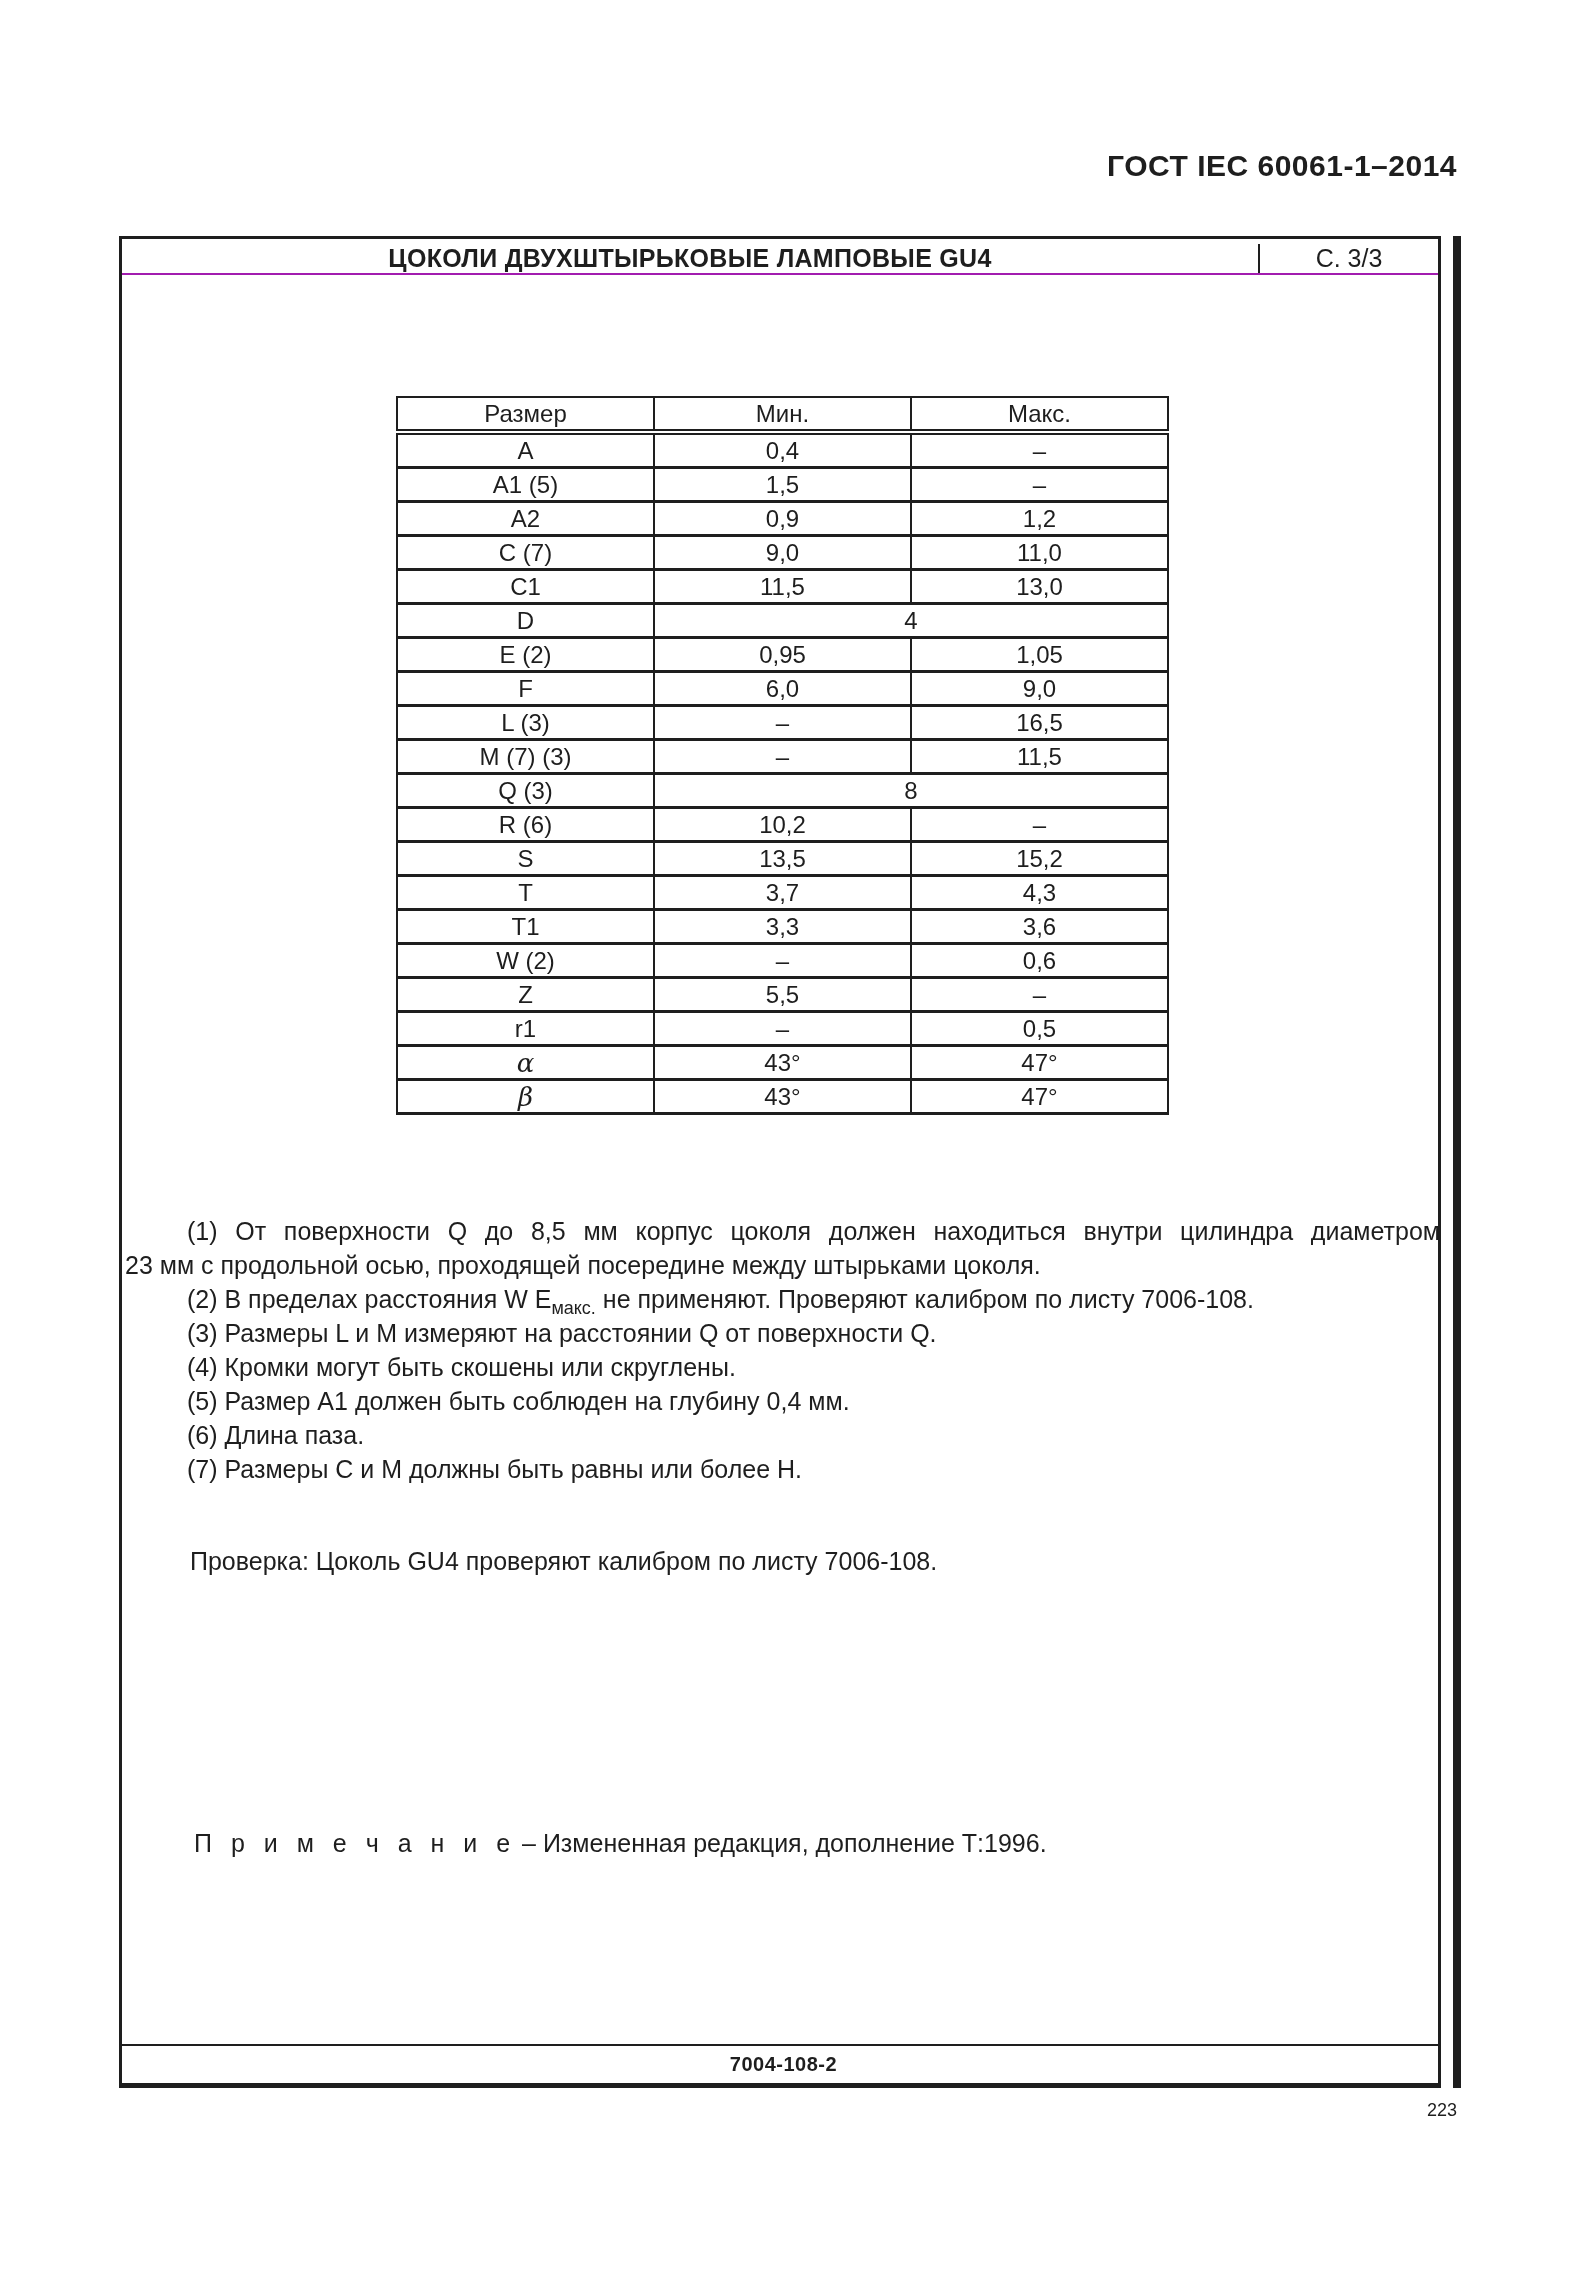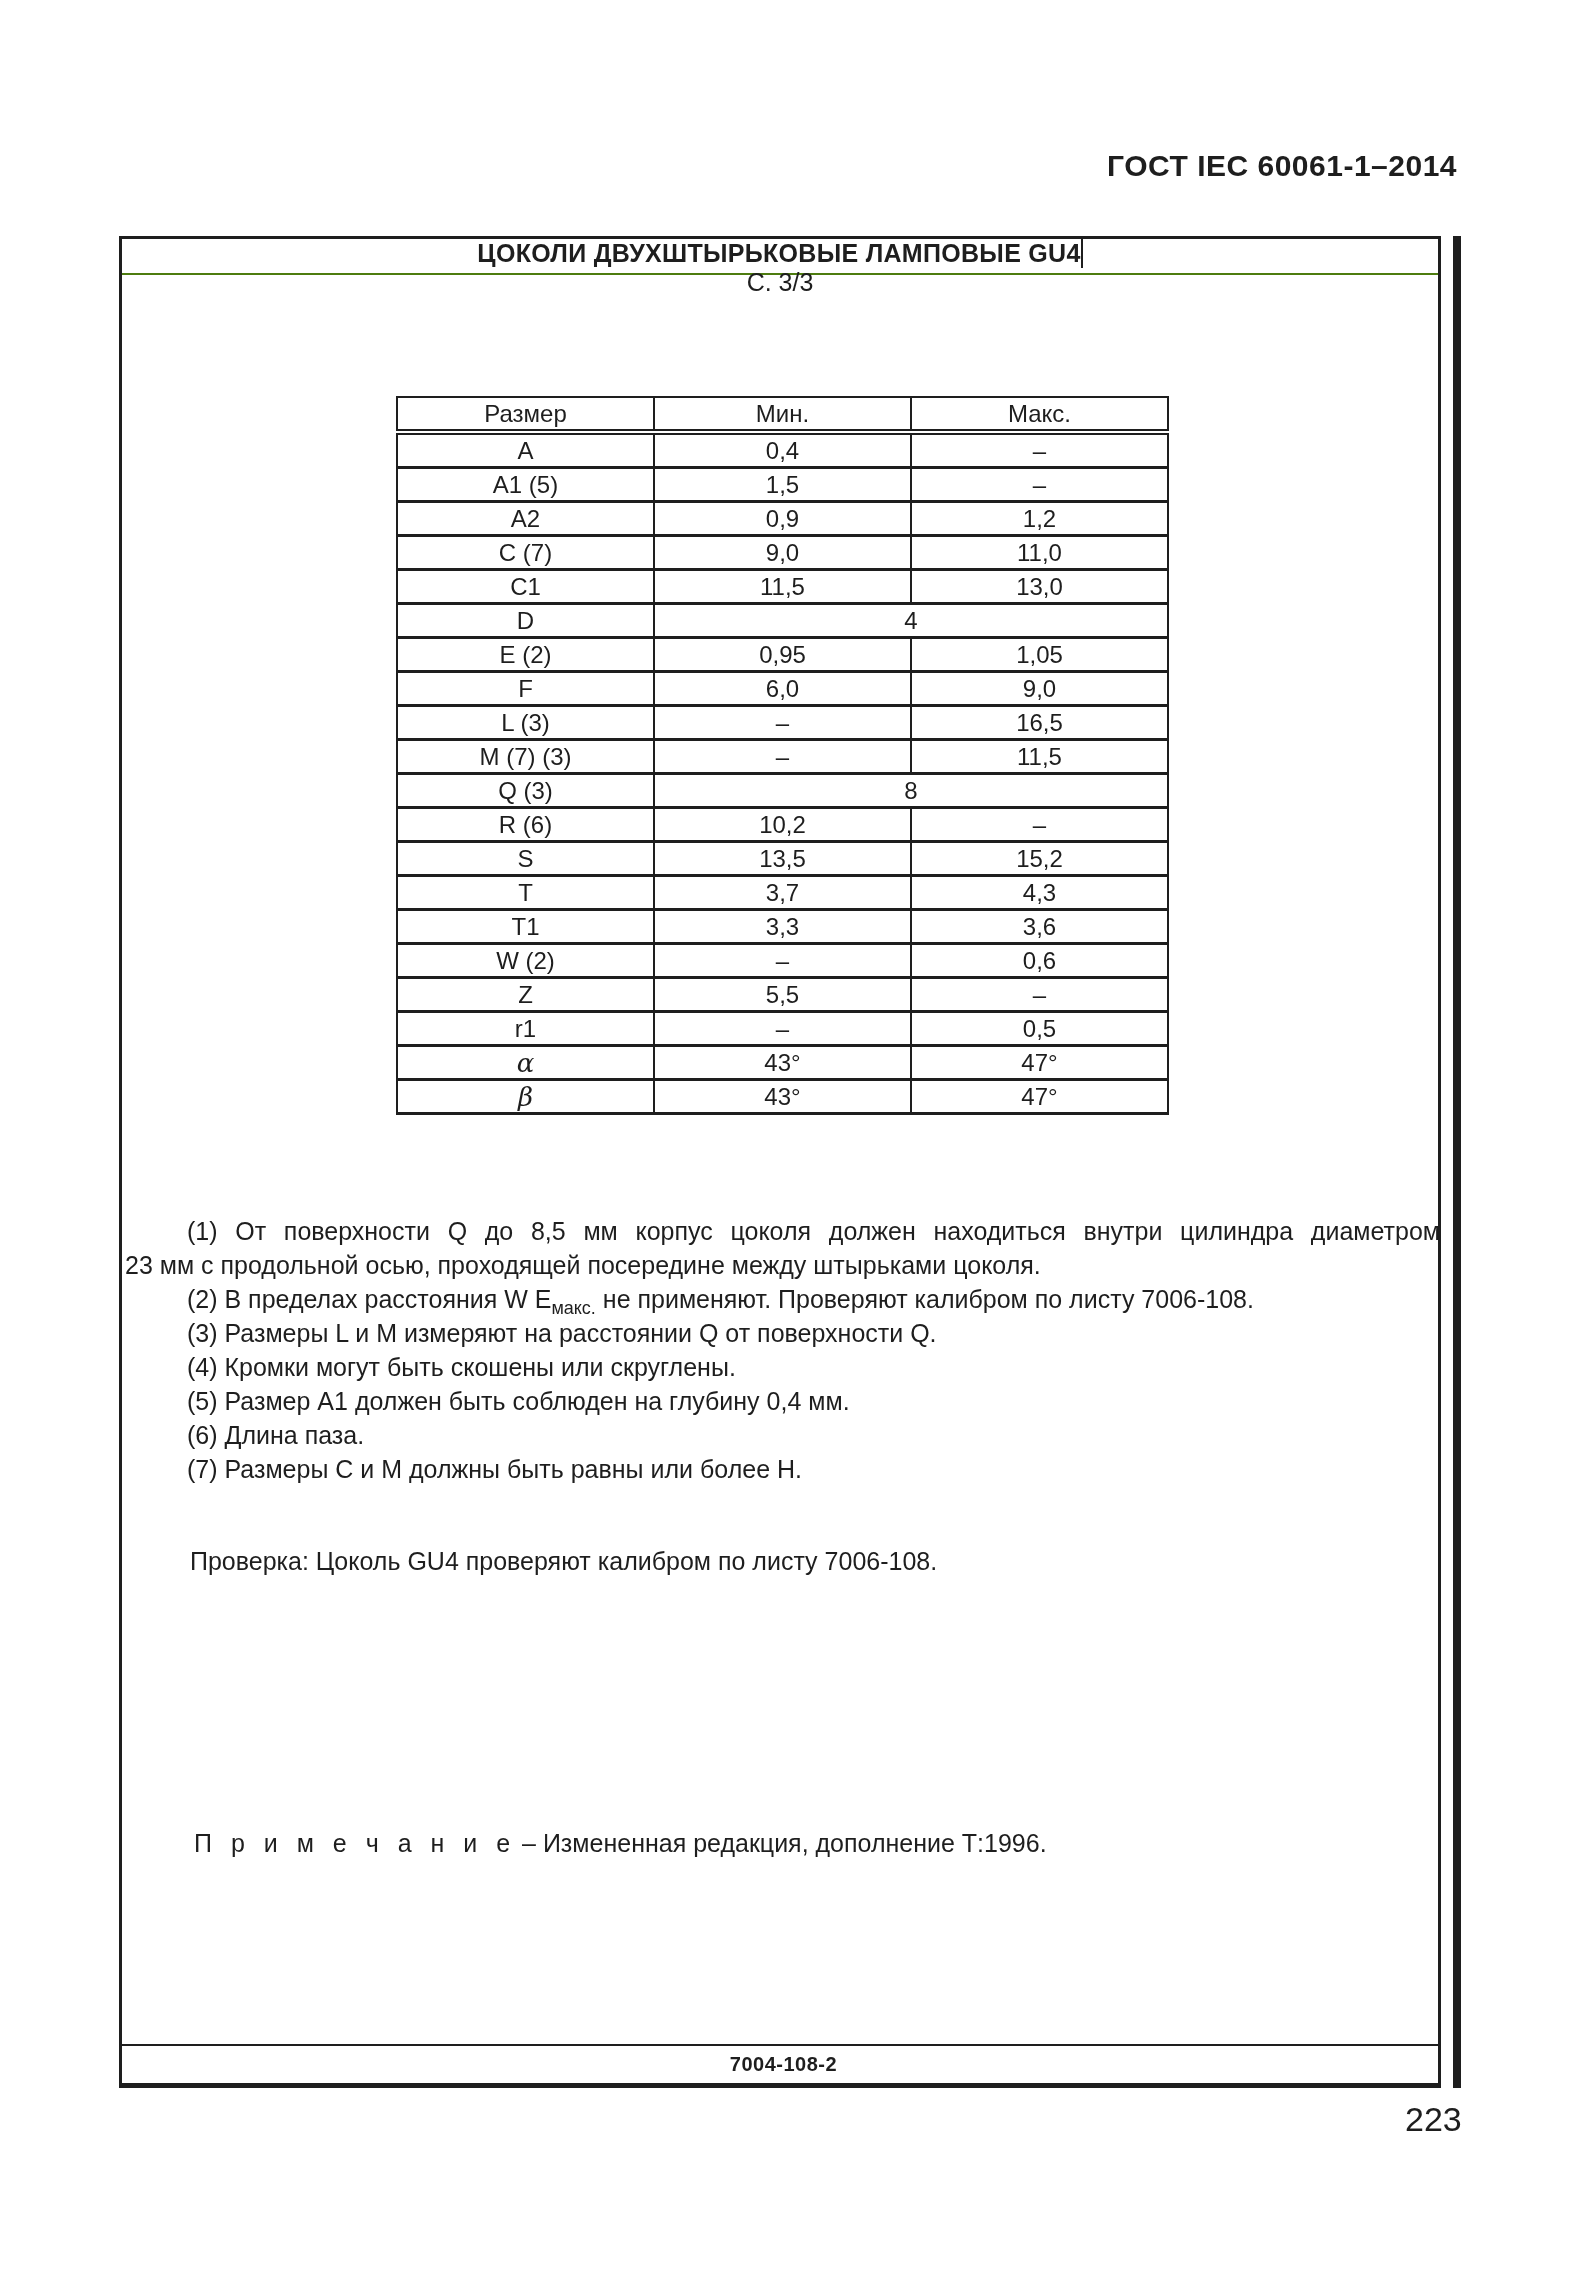--- a/index.html
+++ b/index.html
@@ -21,22 +21,22 @@
     box-sizing:border-box; background:#ffffff;
   }
 
   .heavy-rule {
     position:absolute; left:1453px; top:236px; width:8px; height:1852px;
     background:#1e1e1e;
   }
 
   .title-bar {
     position:absolute; left:0; top:0; width:100%; height:36px;
-    border-bottom:2px solid #4d7c0f; box-sizing:border-box;
-    display:flex; align-items:center;flex-direction:column;
+    border-bottom:2px solid #a21caf; box-sizing:border-box;
+    display:flex; align-items:flex-end;
   }
   .title-main {
     flex:1; display:flex; align-items:center; justify-content:center;
     font-size:25px; font-weight:bold; letter-spacing:0.3px;
     border-right:2px solid #1e1e1e; box-sizing:border-box;
   }
   .title-page {
     width:178px; display:flex; align-items:center; justify-content:center;
     font-size:25px;
   }
@@ -91,21 +91,21 @@
 
   .footer-band {
     position:absolute; left:0; bottom:0; width:100%; height:39px;
     border-top:2px solid #1e1e1e; box-sizing:border-box;
     display:flex; align-items:center; justify-content:center;
     font-size:20px; font-weight:bold; letter-spacing:0.5px;padding-left:7px;
   }
 
   .page-number {
     position:absolute; left:1405px; top:2100px; width:52px;
-    text-align:right; font-size:34px;
+    text-align:right; font-size:18px;
   }
 </style>
 </head>
 <body>
 
 <div class="gost-header">ГОСТ IEC 60061-1–2014</div>
 
 <div class="heavy-rule"></div>
 
 <div class="main-box">

